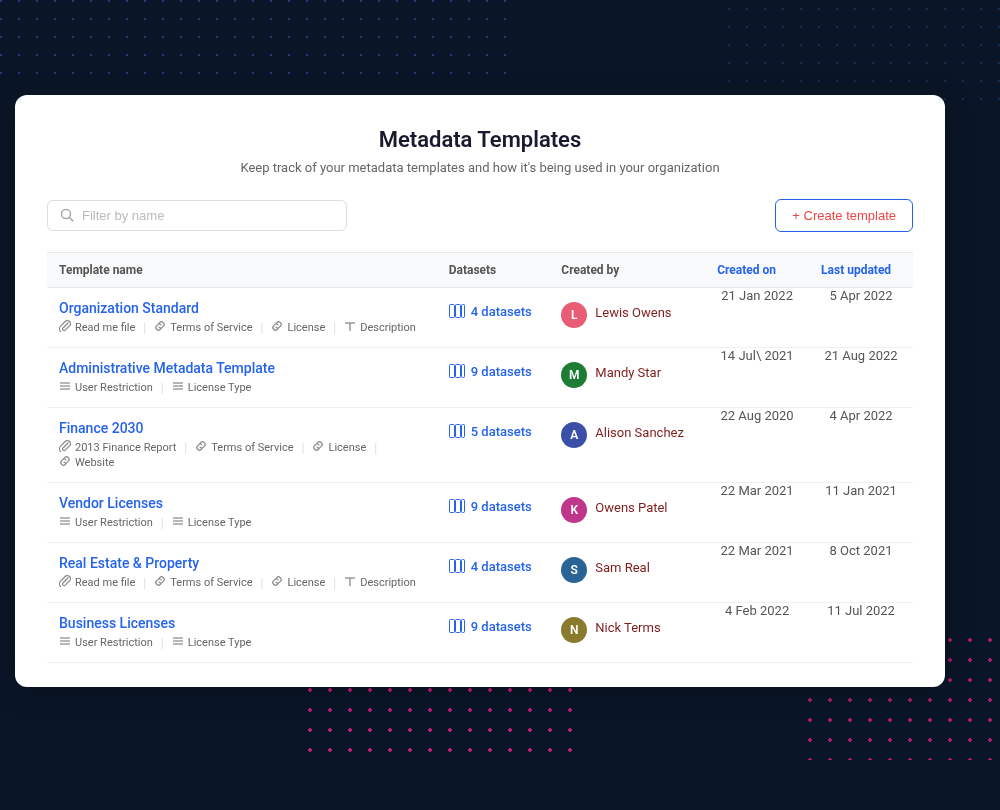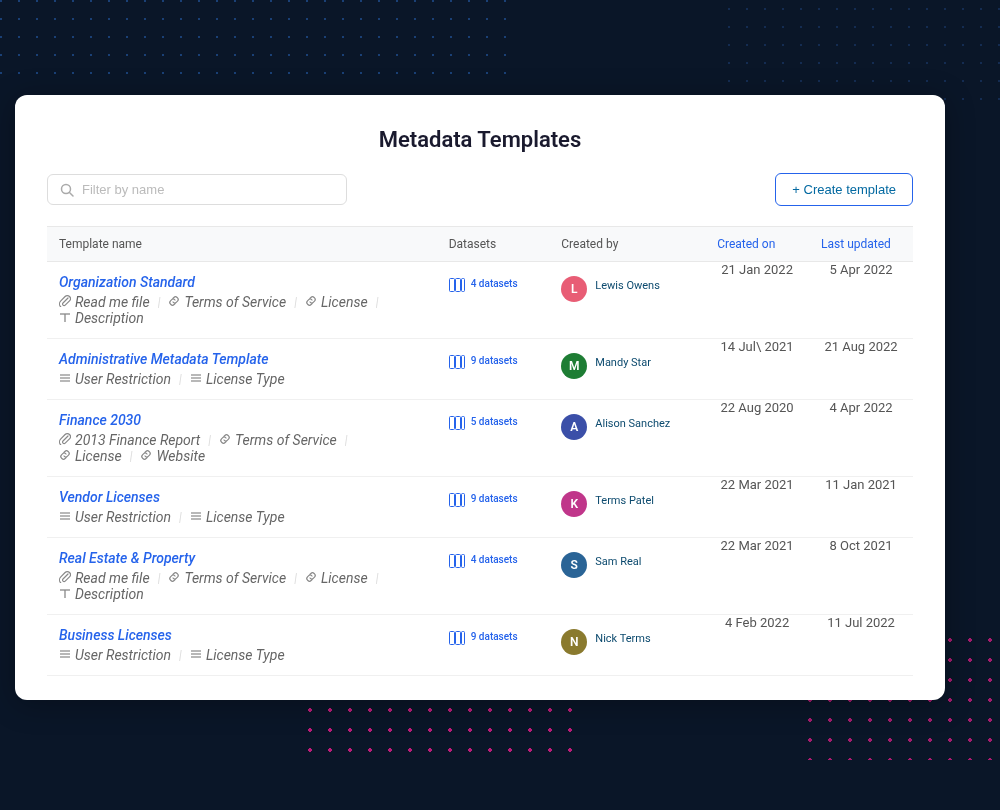--- a/index.html
+++ b/index.html
@@ -59,40 +59,40 @@
       padding: 32px 32px 24px;
       box-shadow: 0 4px 30px rgba(0,0,0,0.3);
       min-height: 580px;
     }
 
     .page-title {
       text-align: center;
       font-size: 22px;
       font-weight: 600;
       color: #1a1a2e;
-      margin-bottom: 21px;
+      margin-bottom: 8px;
     }
 
     .page-subtitle {
       text-align: center;
       font-size: 13px;
       color: #666;
       margin-bottom: 24px;
     }
 
     .toolbar {
       display: flex;
       justify-content: space-between;
       align-items: center;
       margin-bottom: 20px;
     }
 
     .search-box {
       display: flex;
-      align-items: flex-end;
+      align-items: flex-start;
       border: 1px solid #ddd;
       border-radius: 6px;
       padding: 7px 12px;
       width: 300px;
       gap: 8px;
     }
 
     .search-icon-svg {
       color: #aaa;
       flex-shrink: 0;
@@ -110,61 +110,60 @@
     .search-input::placeholder { color: #bbb; }
 
     .create-btn {
       display: flex;
       align-items: center;
       gap: 6px;
       border: 1px solid #2563eb;
       border-radius: 6px;
       padding: 8px 16px;
       background: white;
-      color: #0369a1;
+      color: #ef4444;
       font-size: 13px;
       font-weight: 500;
       cursor: pointer;
     }
 
     
     .table {
       width: 100%;
       border-collapse: collapse;
     }
 
     .table thead tr {
       background: #f8f9fa;
       border-top: 1px solid #e8e8e8;
       border-bottom: 1px solid #e8e8e8;
     }
 
     .table th {
       padding: 10px 12px;
       font-size: 12px;
-      font-weight: 400;
+      font-weight: 700;
       color: #555;
       text-align: left;
     }
 
     .th-created { color: #2563eb !important; }
     .th-updated { color: #2563eb !important; }
 
     .table td {
       padding: 0;
       vertical-align: top;
     }
 
     .table tbody tr {
       border-bottom: 1px solid #f0f0f0;
     }
 
     .row-inner {
       padding: 12px 12px;
-      font-style: italic;
     }
 
     .template-name {
       font-size: 14px;
       font-weight: 500;
       color: #2563eb;
       margin-bottom: 4px;
       cursor: pointer;
     }
 
@@ -172,40 +171,40 @@
       display: flex;
       flex-wrap: wrap;
       gap: 0;
       align-items: center;
     }
 
     .tag {
       display: flex;
       align-items: center;
       gap: 4px;
-      font-size: 14px;
+      font-size: 11px;
       color: #666;
       padding: 0 8px 0 0;
     }
 
     .tag-sep {
       color: #ddd;
       font-size: 12px;
       padding-right: 8px;
     }
 
     .tag-icon {
       font-size: 11px;
       color: #888;
     }
 
     
     .dataset-cell {
       padding: 14px 12px;
-      font-size: 10px;
+      font-size: 13px;
       color: #2563eb;
       font-weight: 500;
       white-space: nowrap;
       display: flex;
       align-items: flex-start;
       gap: 6px;
       padding-top: 16px;
     }
 
     .dataset-icon {
@@ -229,22 +228,22 @@
       display: flex;
       align-items: center;
       justify-content: center;
       font-size: 12px;
       font-weight: 600;
       color: white;
       flex-shrink: 0;
     }
 
     .author-name {
-      font-size: 11px;
-      color: #0c4a6e;
+      font-size: 13px;
+      color: #7f1d1d;
       padding-top: 3px;
     }
 
     .date-cell {
       padding: 16px 12px;
       font-size: 13px;
       color: #555;
       white-space: nowrap;
       text-align: center;
     }
@@ -252,20 +251,21 @@
 </head>
 <body>
 
 <div class="dots-top-left"></div>
 <div class="dots-top-right"></div>
 <div class="dots-bottom-center"></div>
 <div class="dots-bottom-right"></div>
 
 <div class="card">
   <h1 class="page-title">Metadata Templates</h1>
+  <p class="page-subtitle">Keep track of your metadata templates and how it's being used in your organization</p>
 
   <div class="toolbar">
     <div class="search-box">
       <svg class="search-icon-svg" width="14" height="14" viewBox="0 0 14 14" fill="none">
         <circle cx="6" cy="6" r="4.5" stroke="#aaa" stroke-width="1.5"></circle>
         <line x1="9.5" y1="9.5" x2="13" y2="13" stroke="#aaa" stroke-width="1.5" stroke-linecap="round"></line>
       </svg>
       <input class="search-input" type="text" placeholder="Filter by name" style="">
     </div>
     <button class="create-btn">+ Create template</button>
@@ -479,21 +479,21 @@
       <rect x="6.5" y="0.5" width="5" height="13" rx="1" stroke="#2563eb" stroke-width="1"></rect>
       <rect x="12.5" y="0.5" width="3" height="13" rx="1" stroke="#2563eb" stroke-width="1"></rect>
     </svg>
   </span>
               <span>9 datasets</span>
             </div>
           </td>
           <td>
             <div class="author-cell">
     <div class="avatar" style="background:#c0368a">K</div>
-    <span class="author-name">Terms Patel</span>
+    <span class="author-name">Owens Patel</span>
   </div>
           </td>
           <td class="date-cell">22 Mar 2021</td>
           <td class="date-cell">11 Jan 2021</td>
         </tr>
         <tr>
           <td>
             <div class="row-inner">
               <div class="template-name">Real Estate &amp; Property</div>
               <div class="template-tags">

